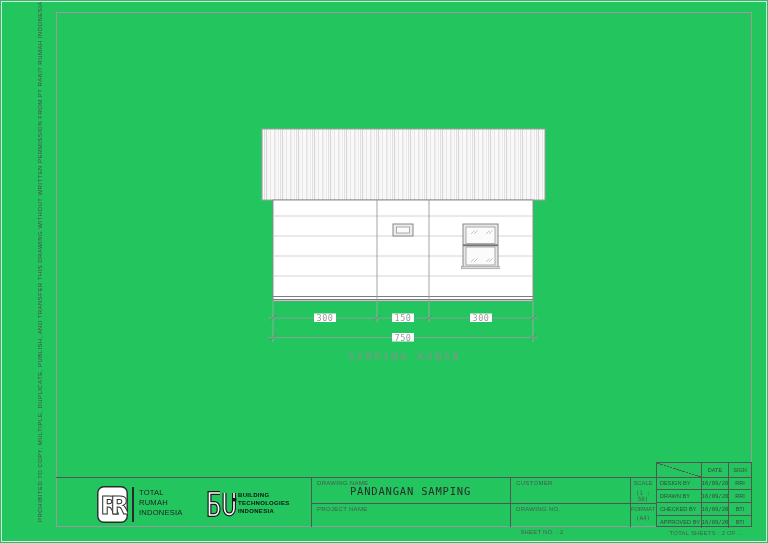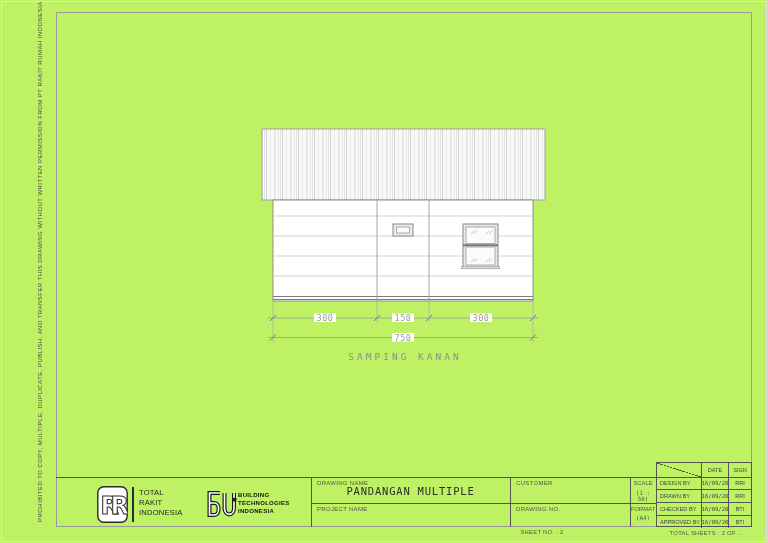--- a/index.html
+++ b/index.html
@@ -1,16 +1,16 @@
 <!DOCTYPE html>
 <html><head>
 <meta charset="utf-8">
 <style>
   html,body{margin:0;padding:0;background:#fff;}
-  .stage{position:relative;width:768px;height:543px;background:#bef264;overflow:hidden;
+  .stage{position:relative;width:768px;height:543px;background:#22c55e;overflow:hidden;
          font-family:"Liberation Sans",sans-serif;}
   .abs{position:absolute;}
   .page-edge{position:absolute;inset:1px;border:1px solid #e2e2e2;}
   .frame{position:absolute;left:56px;top:12px;width:696px;height:515px;border:1px solid #9a9a9a;box-sizing:border-box;}
   .notice{position:absolute;left:37px;top:16px;height:506px;width:13px;
           writing-mode:vertical-rl;transform:rotate(180deg);
           font-size:6px;letter-spacing:0.45px;color:#4a4a4a;white-space:nowrap;}
   .hl{position:absolute;height:0;border-top:1px solid #555;}
   .vl{position:absolute;width:0;border-left:1px solid #555;}
   .lbl{position:absolute;font-size:6px;color:#555;letter-spacing:0.3px;}
@@ -135,21 +135,21 @@
   <div class="vl" style="left:630px;top:477px;height:50px;"></div>
 
   <svg class="abs" style="left:97px;top:486px" width="31" height="37" viewBox="0 0 31 37">
     <rect x="0.8" y="0.8" width="29.4" height="35.4" rx="6" fill="#fff" stroke="#2b2b2b" stroke-width="1.4"></rect>
     <text x="3.5" y="28" font-family="DejaVu Sans, sans-serif" font-weight="bold" font-size="24" fill="#fff" stroke="#2b2b2b" stroke-width="1">R</text>
     <text x="13.5" y="28" font-family="DejaVu Sans, sans-serif" font-weight="bold" font-size="24" fill="#fff" stroke="#2b2b2b" stroke-width="1">R</text>
   </svg>
   <div class="sepbar"></div>
   <div class="rr-text">
     <div>TOTAL</div>
-    <div>RAKIT</div>
+    <div>RUMAH</div>
     <div>INDONESIA</div>
   </div>
 
   <svg class="abs" style="left:205px;top:489px" width="32" height="31" viewBox="0 0 32 31">
     <g fill="none" stroke="#1a1a1a" stroke-width="4">
       <path d="M15,4 H4.5 V26 H9.5 C15,26 15,14 9.5,14 H4.5"></path>
       <path d="M19.5,4 V19 C19.5,27.5 29,27.5 29,19 V4"></path>
     </g>
     <g fill="none" stroke="#fff" stroke-width="1.6">
       <path d="M15,4 H4.5 V26 H9.5 C15,26 15,14 9.5,14 H4.5"></path>
@@ -157,21 +157,21 @@
     </g>
     <rect x="28" y="9" width="3.4" height="3.4" fill="#1a1a1a"></rect>
   </svg>
   <div class="bti-text">
     <div>BUILDING</div>
     <div>TECHNOLOGIES</div>
     <div>INDONESIA</div>
   </div>
 
   <div class="lbl" style="left:317px;top:480px;">DRAWING NAME</div>
-  <div class="dn-value">PANDANGAN MULTIPLE</div>
+  <div class="dn-value">PANDANGAN SAMPING</div>
   <div class="lbl" style="left:317px;top:506px;">PROJECT NAME</div>
 
   <div class="lbl" style="left:516px;top:480px;">CUSTOMER</div>
   <div class="lbl" style="left:516px;top:506px;">DRAWING NO.</div>
 
   <div class="scale-cell" style="left:630px;top:480px;">SCALE</div>
   <div class="scale-cell cad" style="left:630px;top:489.5px;">(1 : 50)</div>
   <div class="scale-cell" style="left:630px;top:506px;">FORMAT</div>
   <div class="scale-cell cad" style="left:630px;top:515px;">(A4)</div>
 

